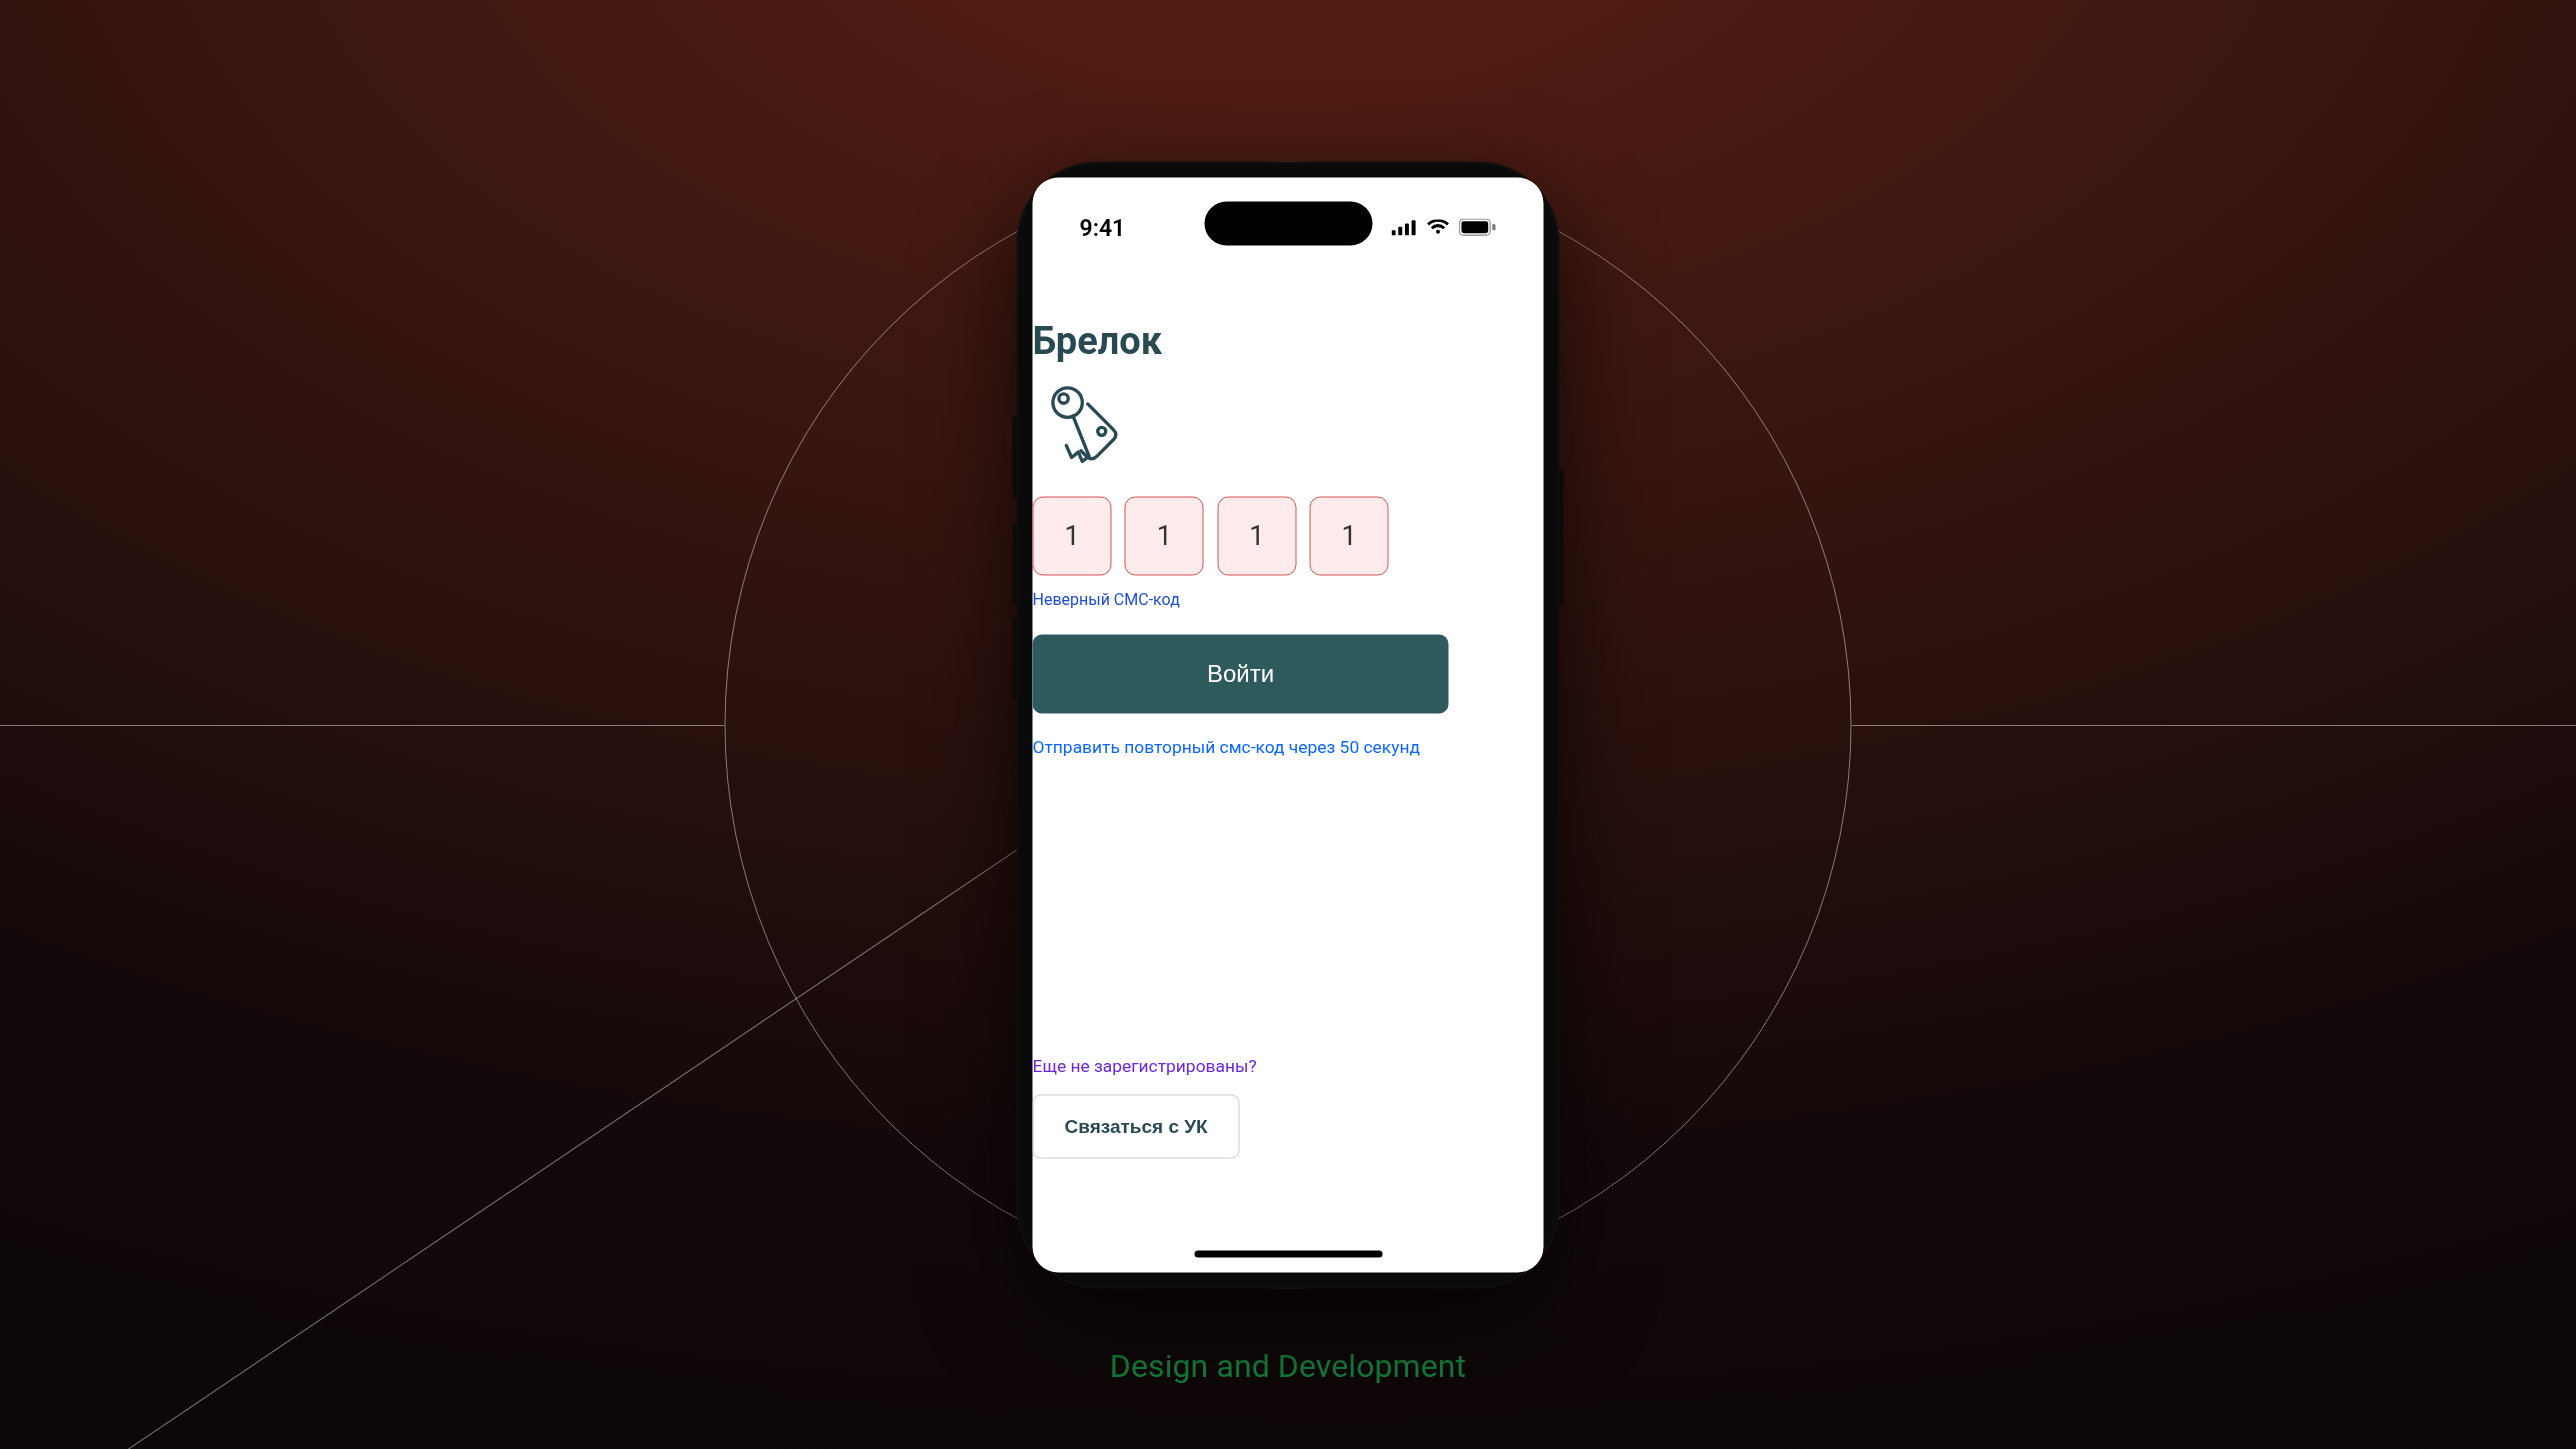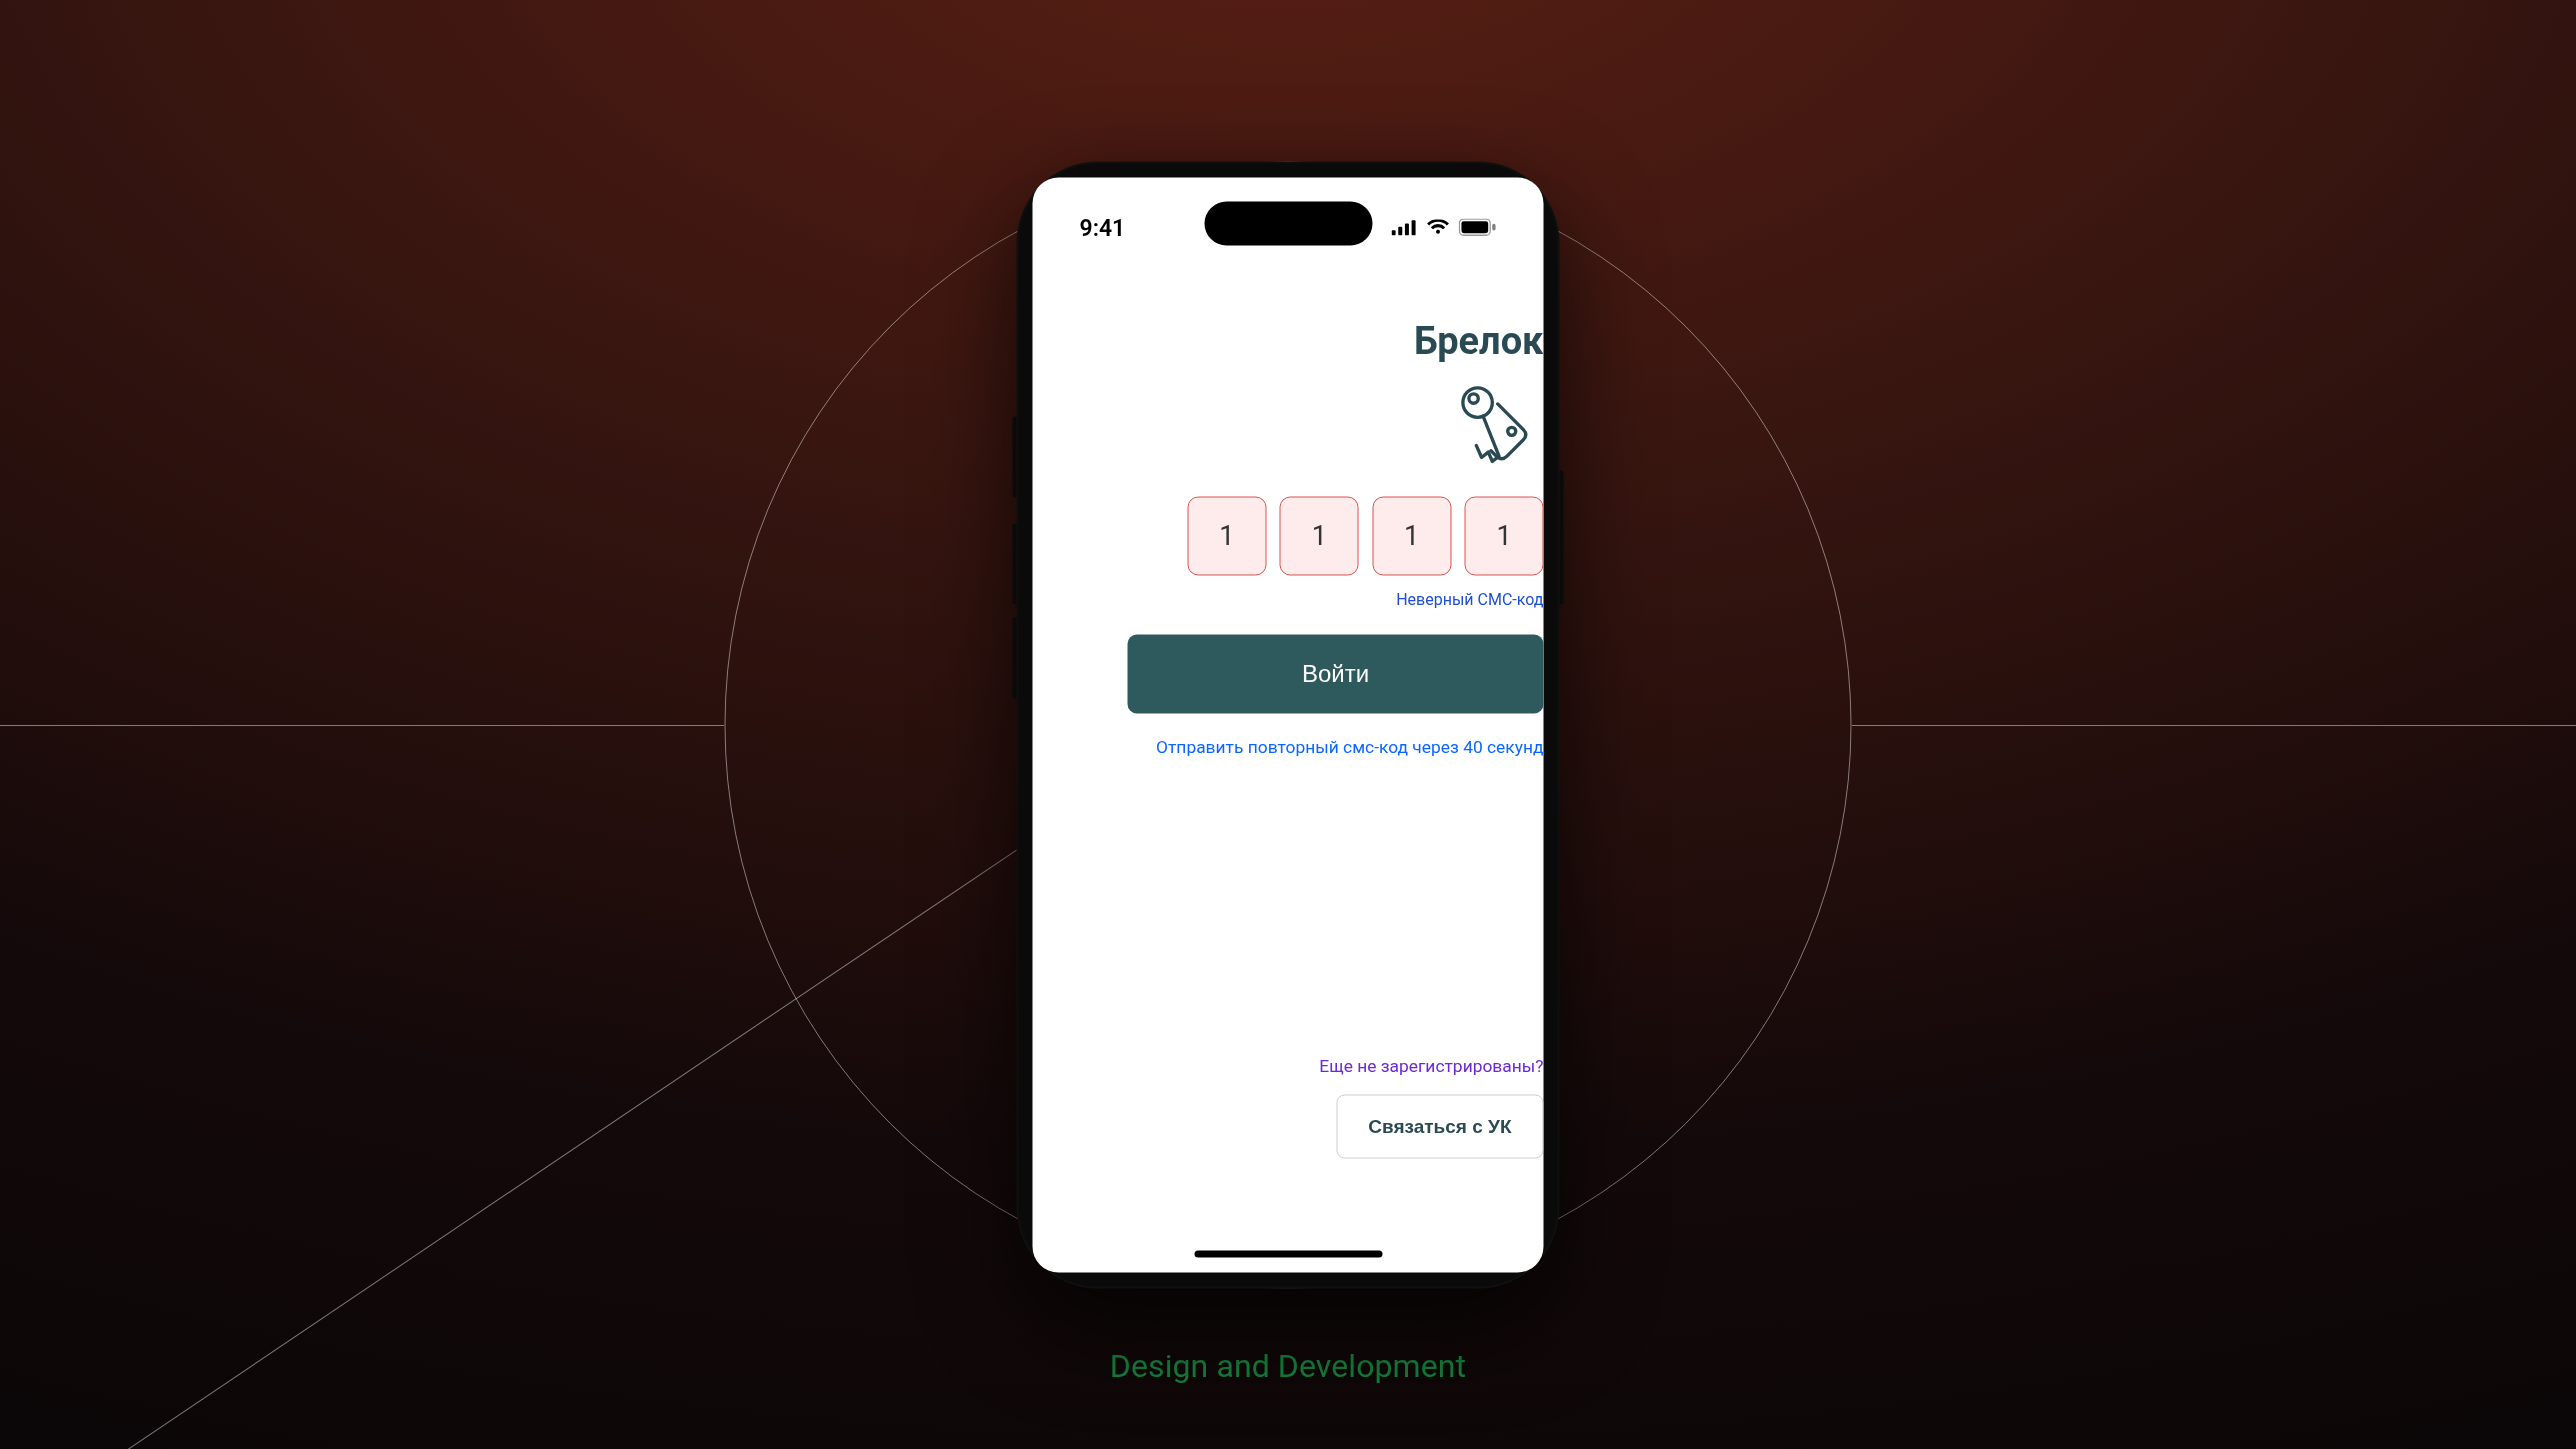--- a/index.html
+++ b/index.html
@@ -119,21 +119,21 @@
     border-radius: 4px;
   }
 
   
   .app {
     position: absolute;
     inset: 0;
     padding-top: 121px;
     display: flex;
     flex-direction: column;
-    align-items: flex-end;
+    align-items: flex-start;
   }
   .app-title {
     font-size: 38px;
     font-weight: 700;
     color: #2a4a53;
     margin-top: 20px;
   }
   .logo {
     margin-top: 20px;
   }
@@ -272,21 +272,21 @@
         <div class="otp-box">1</div>
         <div class="otp-box">1</div>
         <div class="otp-box">1</div>
         <div class="otp-box">1</div>
       </div>
 
       <div class="otp-error">Неверный СМС-код</div>
 
       <button class="primary-btn">Войти</button>
 
-      <div class="resend">Отправить повторный смс-код через 40 секунд</div>
+      <div class="resend">Отправить повторный смс-код через 50 секунд</div>
 
       <div class="spacer"></div>
 
       <div class="register-prompt">Еще не зарегистрированы?</div>
       <button class="secondary-btn">Связаться с УК</button>
     </div>
 
     <div class="home-indicator"></div>
   </div>
 </div>

